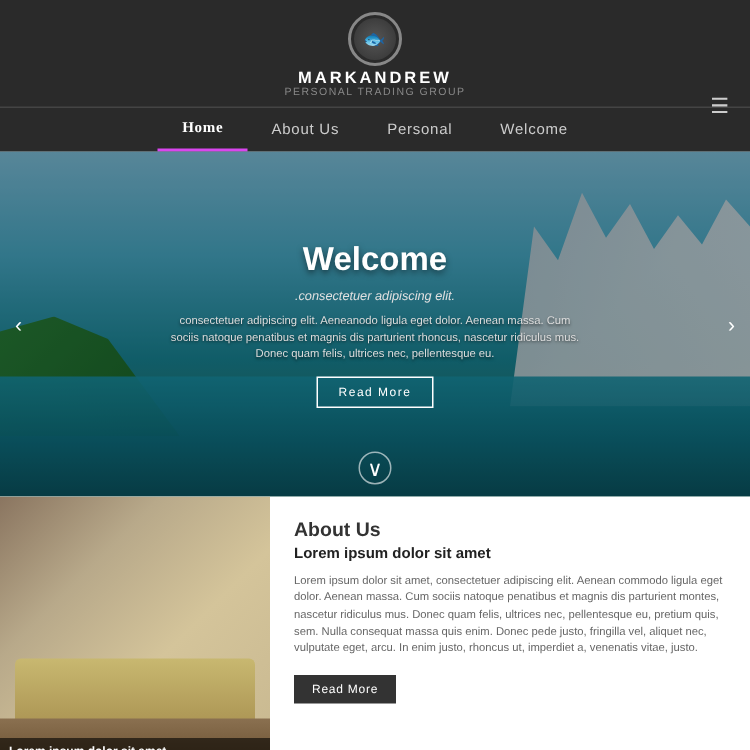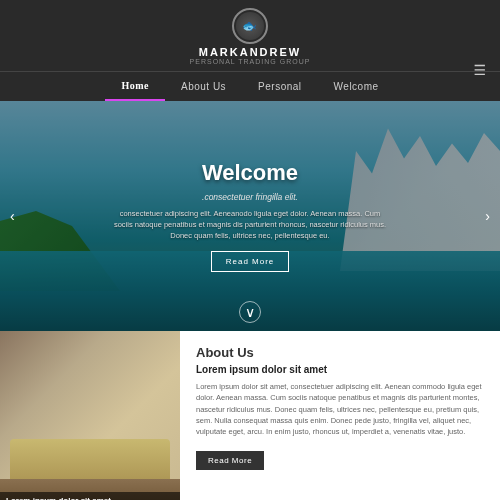--- a/index.html
+++ b/index.html
@@ -83,21 +83,21 @@
 
 <div class="hero">
   <div class="hero-bg">
     <div class="hero-green-left"></div>
     <div class="hero-city-right"></div>
     <div class="hero-water"></div>
   </div>
   <div class="hero-overlay"></div>
   <div class="hero-content">
     <div class="hero-title">Welcome</div>
-    <div class="hero-subtitle">.consectetuer fringilla elit.</div>
+    <div class="hero-subtitle">.consectetuer adipiscing elit.</div>
     <div class="hero-text">consectetuer adipiscing elit. Aeneanodo ligula eget dolor. Aenean massa. Cum sociis natoque penatibus et magnis dis parturient rhoncus, nascetur ridiculus mus. Donec quam felis, ultrices nec, pellentesque eu.</div>
     <button class="hero-btn">Read More</button>
   </div>
   <div class="hero-arrows">‹</div>
   <div class="hero-arrows hero-arrows-right">›</div>
   <div class="hero-chevron">∨</div>
 </div>
 
 <div class="about-section">
   <div class="about-image">

